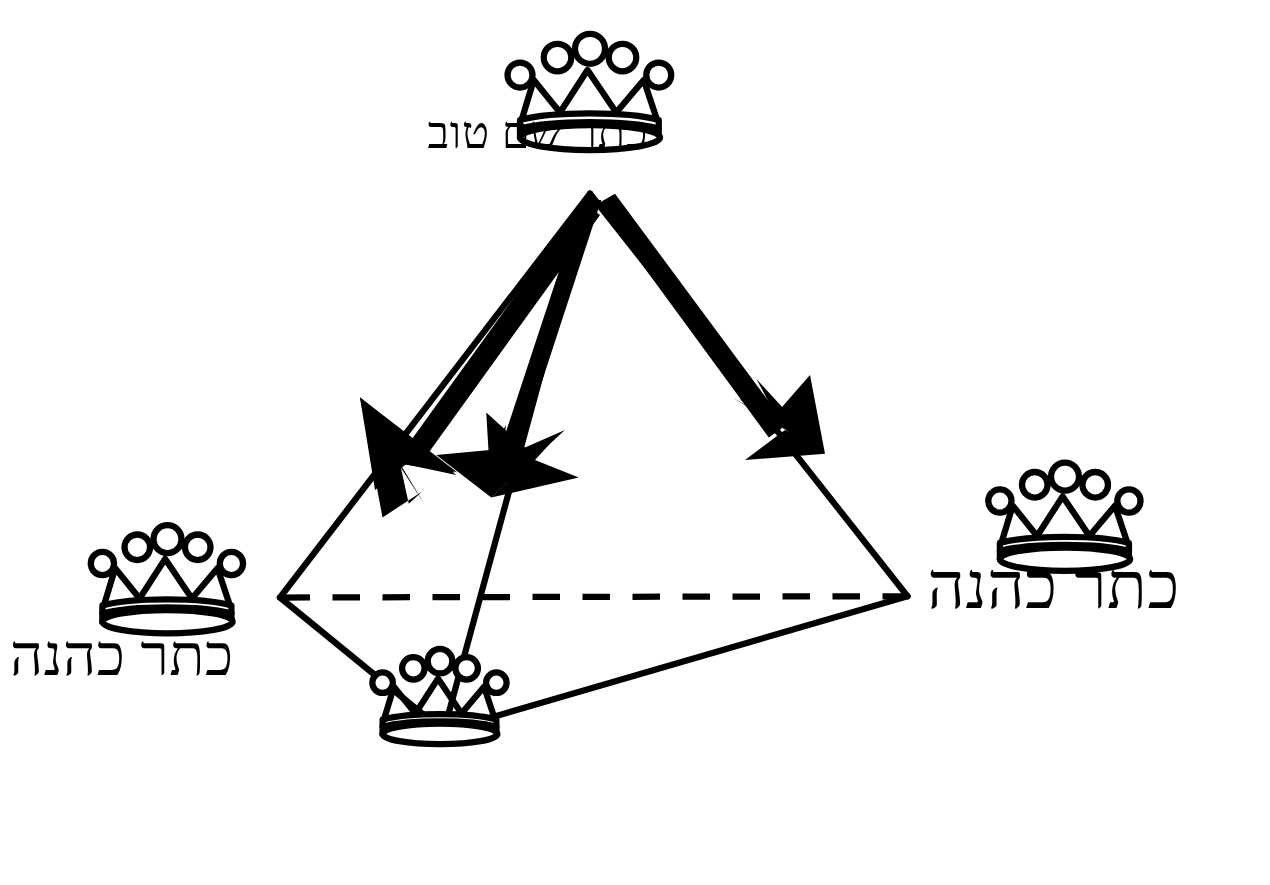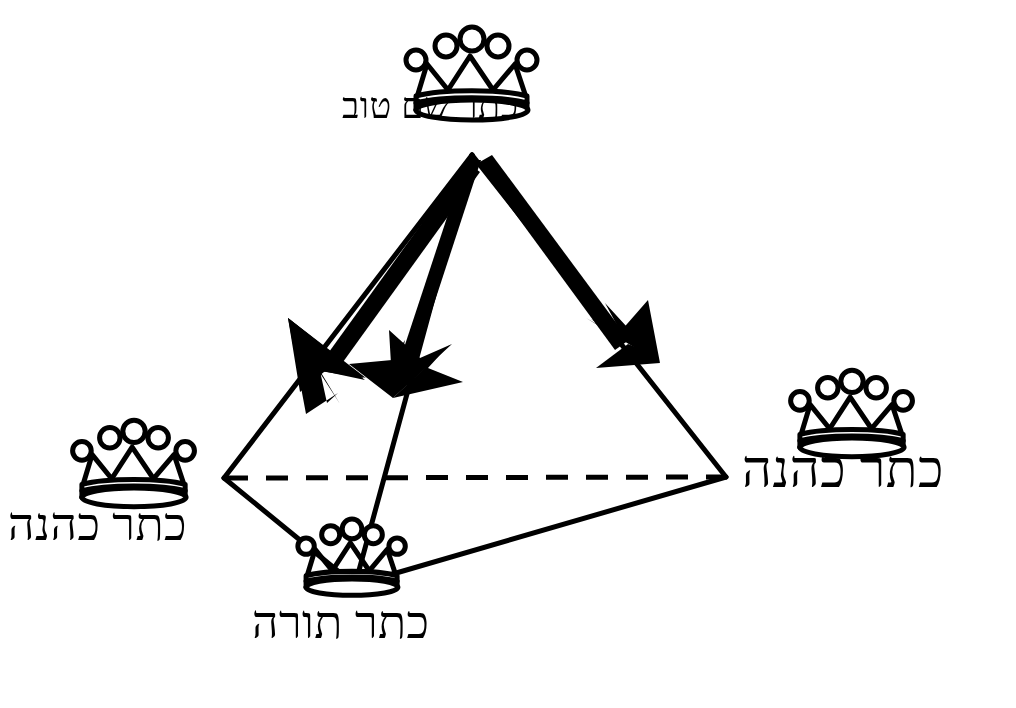--- a/index.html
+++ b/index.html
@@ -165,15 +165,14 @@
     </g>
 
   </svg>
 
   <div class="node-label" id="label-shem-tov">כתר שם טוב</div>
 
   <div class="node-label" id="label-malchut">כתר כהנה</div>
 
   <div class="node-label" id="label-kehunah">כתר כהנה</div>
 
-  <div class="node-label" id="label-torah">כתר תורה</div>
 
 </div>
 
 </body></html>

